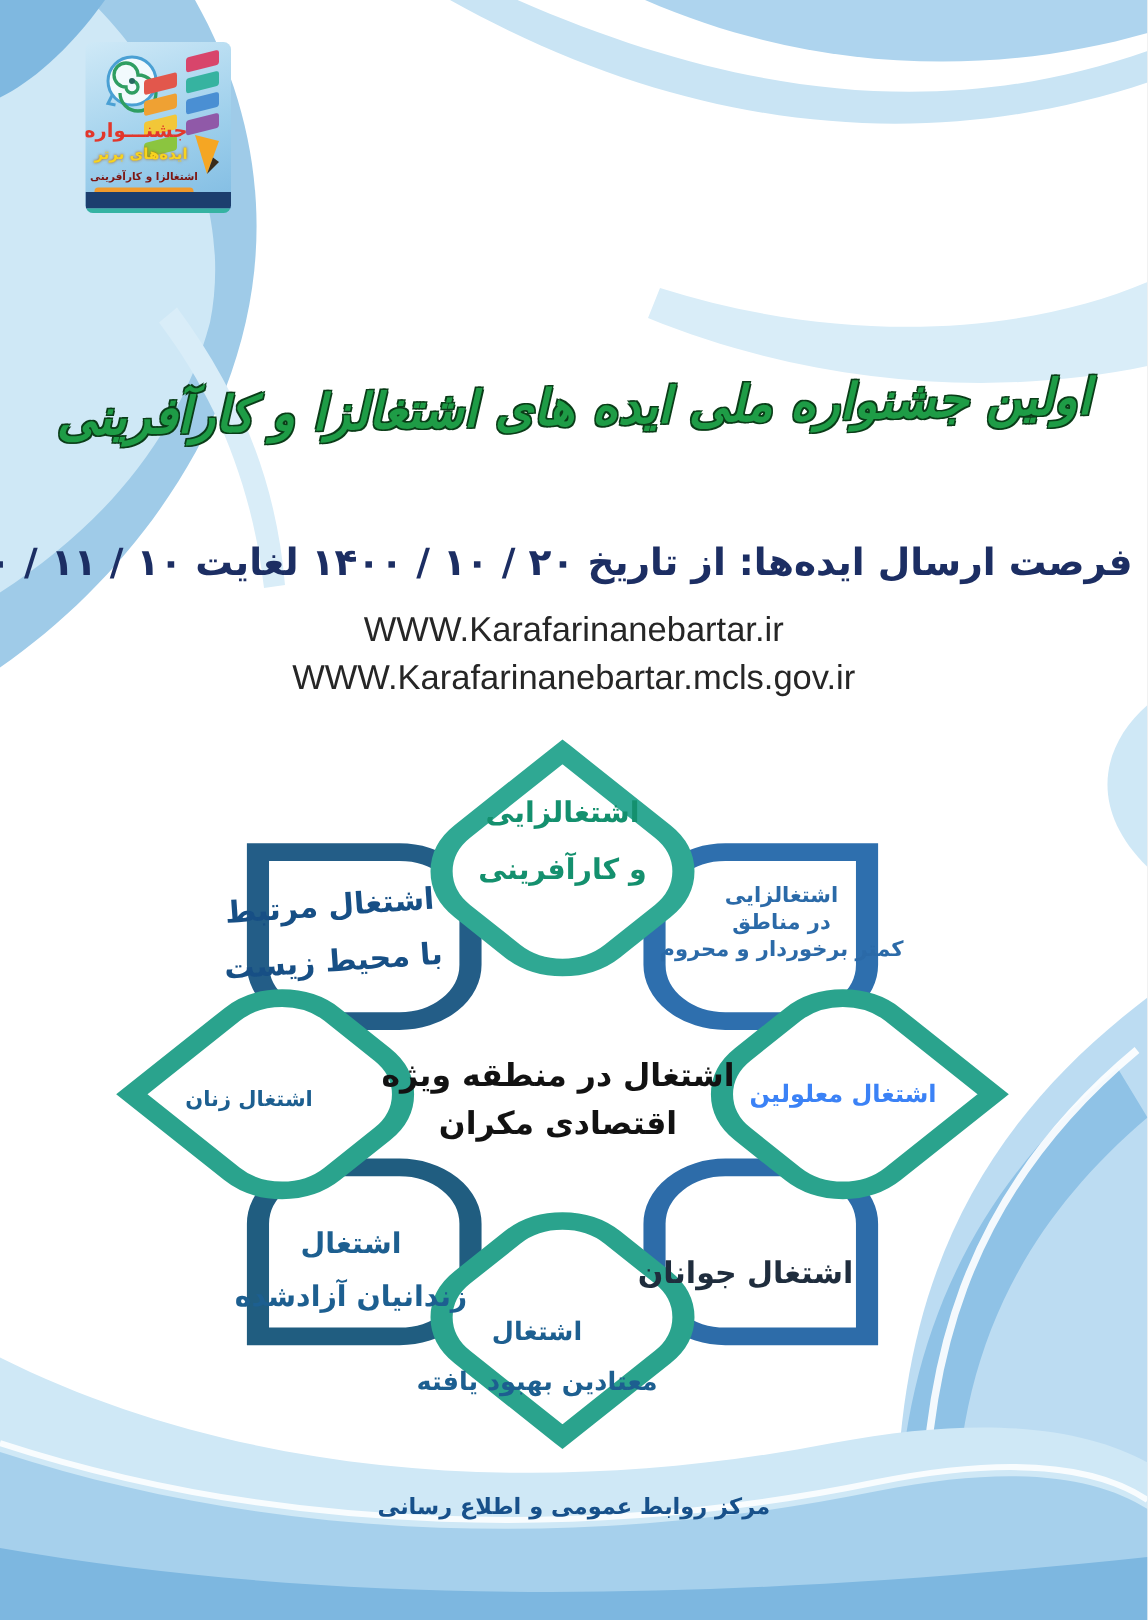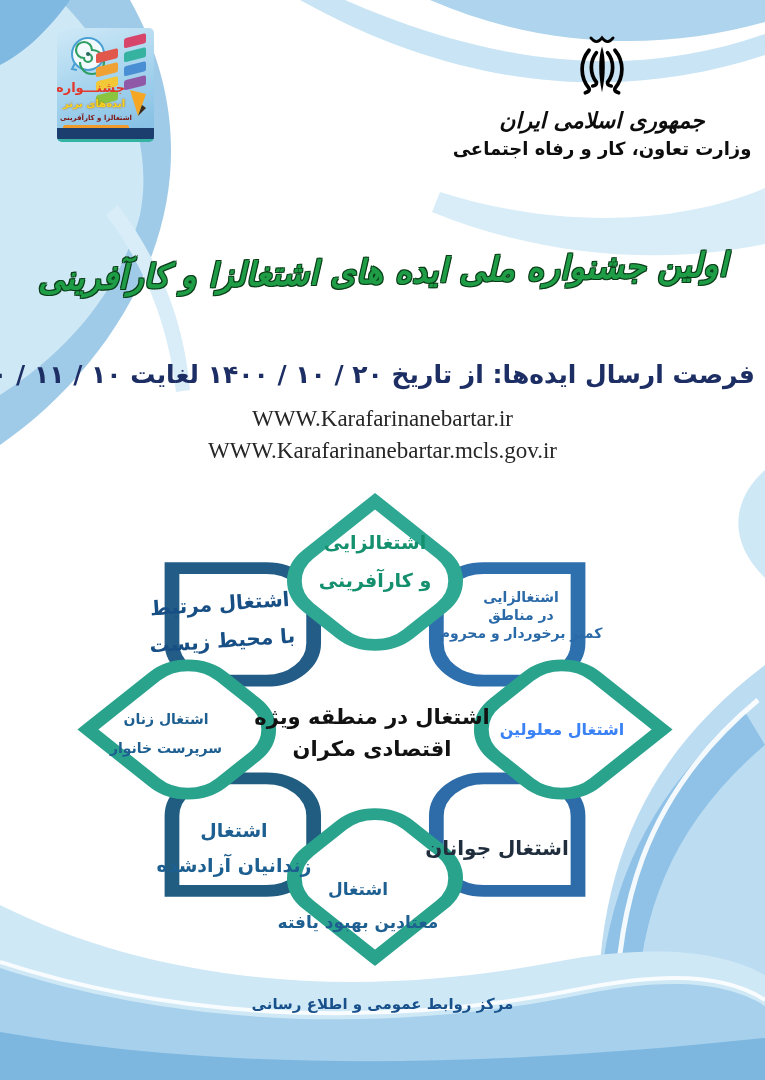--- a/index.html
+++ b/index.html
@@ -36,21 +36,21 @@
     position:absolute;top:252px;left:20px;right:20px;text-align:center;z-index:4;
     font-size:33px;font-weight:bold;font-style:italic;color:#1e9c46;
     text-shadow:1px 1px 0 #0a3d18,-1px -1px 0 #0a3d18,1px -1px 0 #0a3d18,-1px 1px 0 #0a3d18;
     white-space:nowrap;transform:rotate(-1.2deg);
   }
   .deadline{
     position:absolute;top:360px;left:10px;right:10px;text-align:center;z-index:4;
     font-size:25px;font-weight:bold;color:#1c2e63;white-space:nowrap;
   }
   .url{position:absolute;left:0;width:100%;text-align:center;z-index:4;
-    font-family:Liberation Serif, serif;font-size:23px;color:#262626;}
+    font-family:Liberation Sans, sans-serif;font-size:23px;color:#262626;}
   .url1{top:406px;}
   .url2{top:438px;}
   
   .chain{position:absolute;left:70px;top:487px;z-index:1;}
   .diagram-heading{position:absolute;top:507px;right:48px;z-index:3;
     font-size:20px;font-weight:bold;color:#101010;white-space:nowrap;}
   .axis{position:absolute;transform:translate(-50%,-50%);text-align:center;
     font-weight:bold;z-index:3;}
   .axis div{white-space:nowrap;}
   .axis div + div{margin-top:13px;}
@@ -91,32 +91,20 @@
     <path d="M765,665 C640,760 585,880 600,1080 L765,1080 Z" fill="#bcdcf2"></path>
     <path d="M765,745 C665,830 625,935 640,1080 L600,1080 C588,915 640,800 745,712 Z" fill="#8fc2e6"></path>
     <path d="M758,700 C650,790 605,905 618,1080" stroke="#ffffff" stroke-width="5" fill="none" opacity="0.9"></path>
 
     <path d="M0,905 C160,985 360,1000 555,962 C650,944 720,950 765,975 L765,1080 L0,1080 Z" fill="#cfe8f6"></path>
     <path d="M0,968 C190,1030 400,1032 585,994 C675,976 730,984 765,1006 L765,1080 L0,1080 Z" fill="#a6d0ec"></path>
     <path d="M0,962 C190,1024 400,1026 585,988 C675,970 732,978 765,1000" stroke="#ffffff" stroke-width="4" fill="none" opacity="0.85"></path>
     <path d="M0,1032 C230,1072 480,1068 765,1038 L765,1080 L0,1080 Z" fill="#7db7e0"></path>
   </svg>
 
-  <div class="gov fa">
-    <svg class="emblem" width="62" height="74" viewBox="0 0 100 120" aria-hidden="true">
-      <path d="M32 16 q 9 12 18 0 q 9 12 18 0" stroke="#000" stroke-width="4.5" fill="none" stroke-linecap="round"></path>
-      <path d="M50 30 C56 46 56 78 50 104 C44 78 44 46 50 30 Z" fill="#000"></path>
-      <path d="M41 40 C30 54 30 74 41 88 q 1 5 -6 6" stroke="#000" stroke-width="6" fill="none" stroke-linecap="round"></path>
-      <path d="M59 40 C70 54 70 74 59 88 q -1 5 6 6" stroke="#000" stroke-width="6" fill="none" stroke-linecap="round"></path>
-      <path d="M29 36 C14 54 14 80 29 98 q 2 5 -6 7" stroke="#000" stroke-width="6" fill="none" stroke-linecap="round"></path>
-      <path d="M71 36 C86 54 86 80 71 98 q -2 5 6 7" stroke="#000" stroke-width="6" fill="none" stroke-linecap="round"></path>
-    </svg>
-    <div class="gov-line1">جمهوری اسلامی ایران</div>
-    <div class="gov-line2">وزارت تعاون، کار و رفاه اجتماعی</div>
-  </div>
 
   <div class="logo">
     <svg width="46" height="46" viewBox="0 0 46 46" style="position:absolute;left:8px;top:5px;" aria-hidden="true">
       <circle cx="23" cy="21" r="16" fill="#f2fafd" stroke="#4aa0d4" stroke-width="2"></circle>
       <path d="M23 21 a4 4 0 1 1 -4 4 a8 8 0 1 1 8 -8 a12 12 0 1 1 -12 12" stroke="#2f9e62" stroke-width="2.2" fill="none"></path>
       <path d="M10 30 l-3 6 l5 1" stroke="#4aa0d4" stroke-width="2" fill="none"></path>
       <circle cx="23" cy="21" r="2" fill="#27695f"></circle>
     </svg>
     <svg width="58" height="96" viewBox="0 0 58 96" style="position:absolute;right:2px;top:4px;" aria-hidden="true">
       <g transform="skewY(-14)">
@@ -185,21 +173,20 @@
   <div class="axis ax4 fa">
     <div>اشتغال</div>
     <div>معتادین بهبود یافته</div>
   </div>
   <div class="axis ax5 fa">
     <div>اشتغال</div>
     <div>زندانیان آزادشده</div>
   </div>
   <div class="axis ax6 fa">
     <div>اشتغال زنان</div>
-    <div>سرپرست خانوار</div>
   </div>
   <div class="axis ax7 fa">
     <div>اشتغال مرتبط</div>
     <div>با محیط زیست</div>
   </div>
 
   <div class="credit fa">مرکز روابط عمومی و اطلاع رسانی</div>
 
 </div>
 

